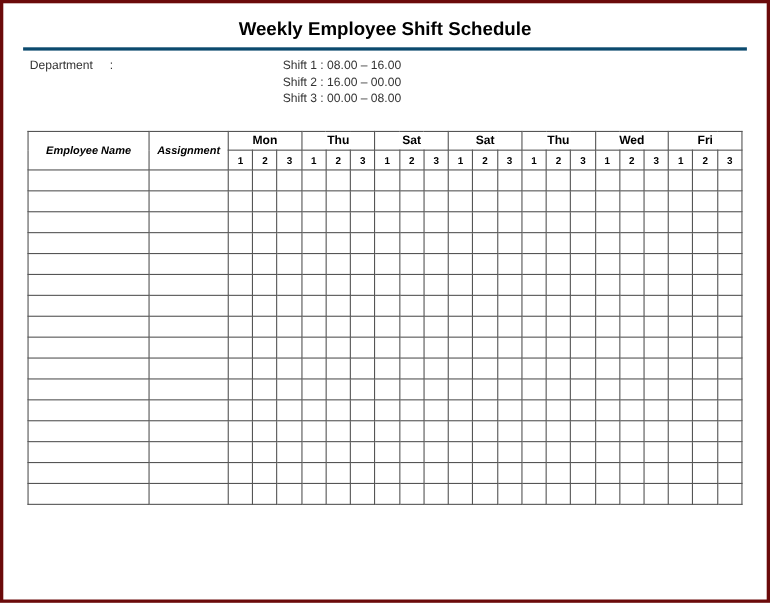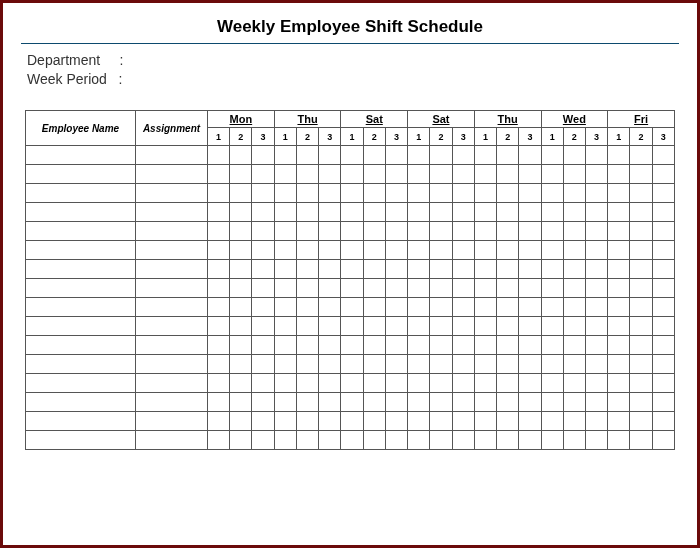--- a/index.html
+++ b/index.html
@@ -8,25 +8,25 @@
     font-family: Arial, sans-serif;
     background: #fff;
     border: 3px solid #6b0a0a;
     padding: 10px 18px;
   }
   .title {
     text-align: center;
     font-size: 17px;
     font-weight: bold;
     padding: 4px 0 6px 0;
-    border-bottom: 1px solid #0c4a6e;
+    border-bottom: 3px solid #0c4a6e;
   }
   .info {
     display: flex;
-    font-size: 14px;
+    font-size: 11px;
     padding: 8px 0 20px 6px;
     color: #333;
   }
   .info-left { width: 230px; }
   .info-left div { margin-bottom: 3px; }
   .info-center div { margin-bottom: 3px; }
   .table-wrap { padding: 0 4px; }
   table {
     border-collapse: collapse;
     width: 100%;
@@ -38,39 +38,48 @@
     text-align: center;
     padding: 0;
     height: 19px;
     background: #fff;
   }
   th { font-weight: bold; }
   .col-emp { width: 110px; }
   .col-asg { width: 72px; }
   .hdr-emp, .hdr-asg { font-size: 10px; font-style: italic; }
   .sub th { font-size: 9px; height: 18px; }
-  .day-hdr { font-size: 11px; height: 17px; text-decoration: underline; }
+  .day-hdr { font-size: 11px; height: 17px; }
   tbody td { height: 19px; }
 </style>
 </head>
 <body>
 
 <div class="title">Weekly Employee Shift Schedule</div>
 
 <div class="info">
   <div class="info-left">
     <div>
       <span>Department</span>
       &nbsp;&nbsp;&nbsp;
       <span>:</span>
     </div>
+  </div>
+  <div class="info-center">
     <div>
-      <span>Week Period</span>
-      &nbsp;
-      <span>:</span>
+      <span>Shift 1 :</span>
+      <span>08.00  –  16.00</span>
+    </div>
+    <div>
+      <span>Shift 2 :</span>
+      <span>16.00  –  00.00</span>
+    </div>
+    <div>
+      <span>Shift 3 :</span>
+      <span>00.00  –  08.00</span>
     </div>
   </div>
 </div>
 
 <div class="table-wrap">
 <table>
   <colgroup>
     <col class="col-emp">
         <col class="col-asg">
     <col>

